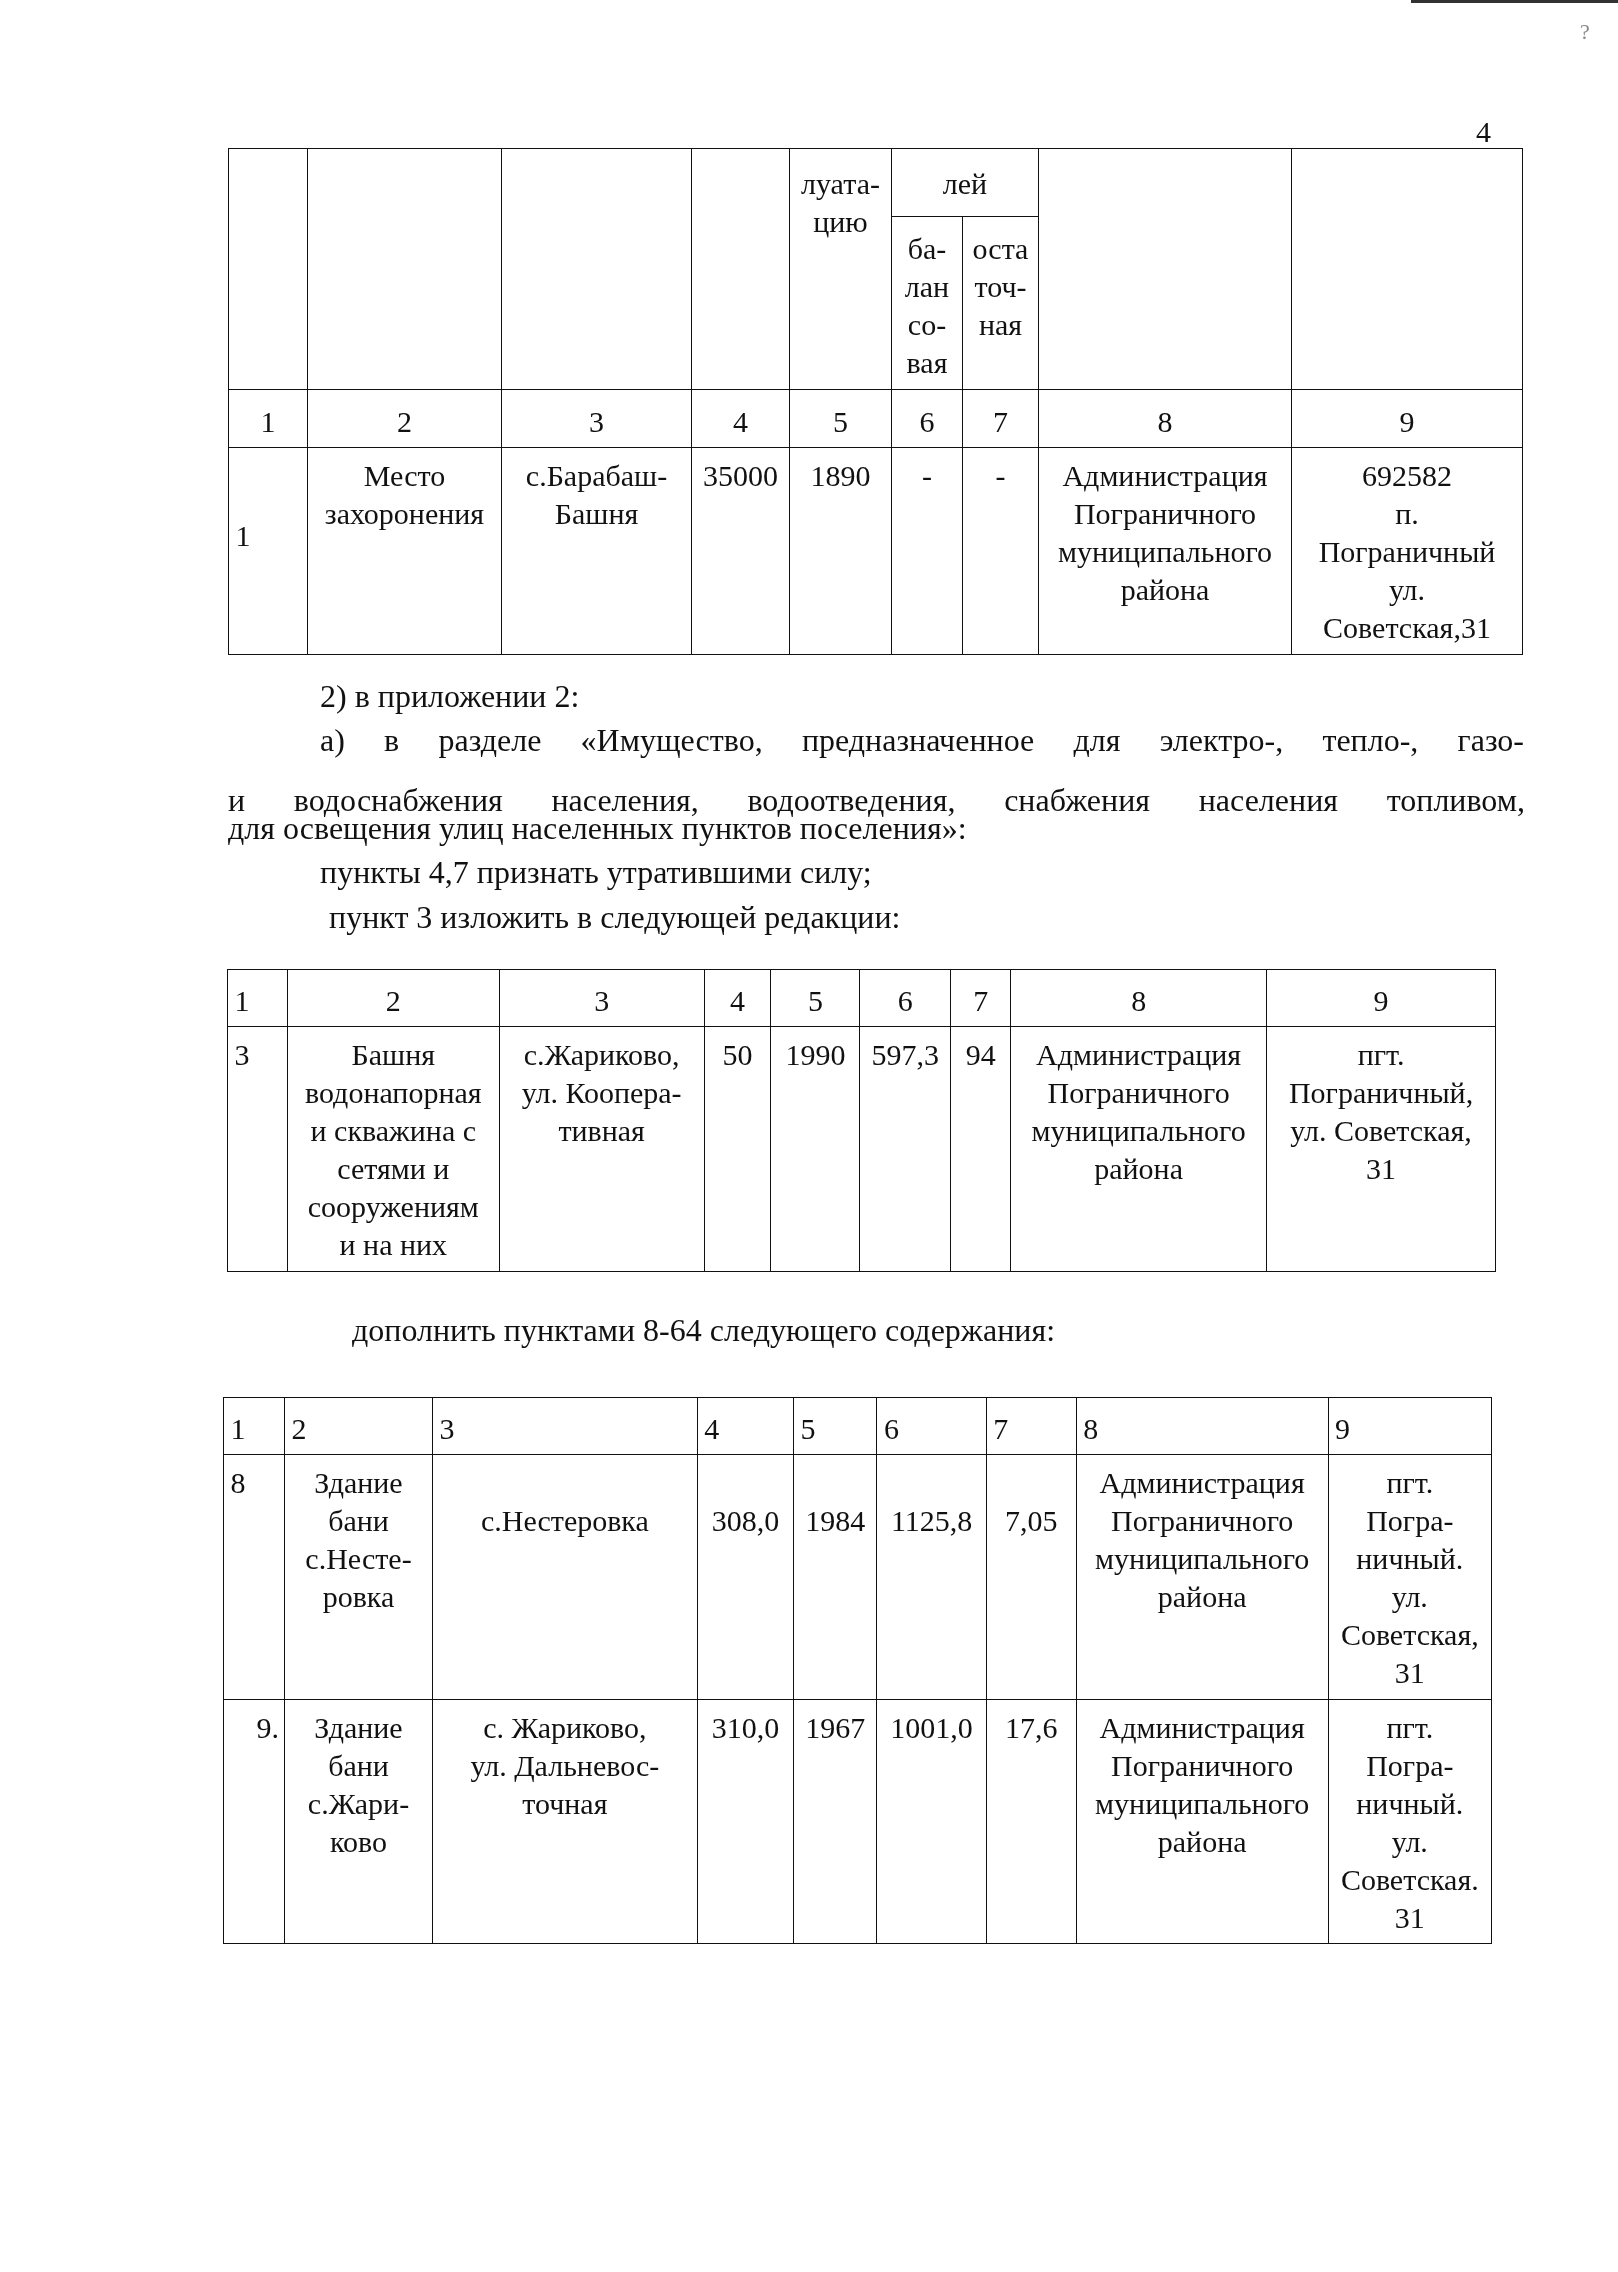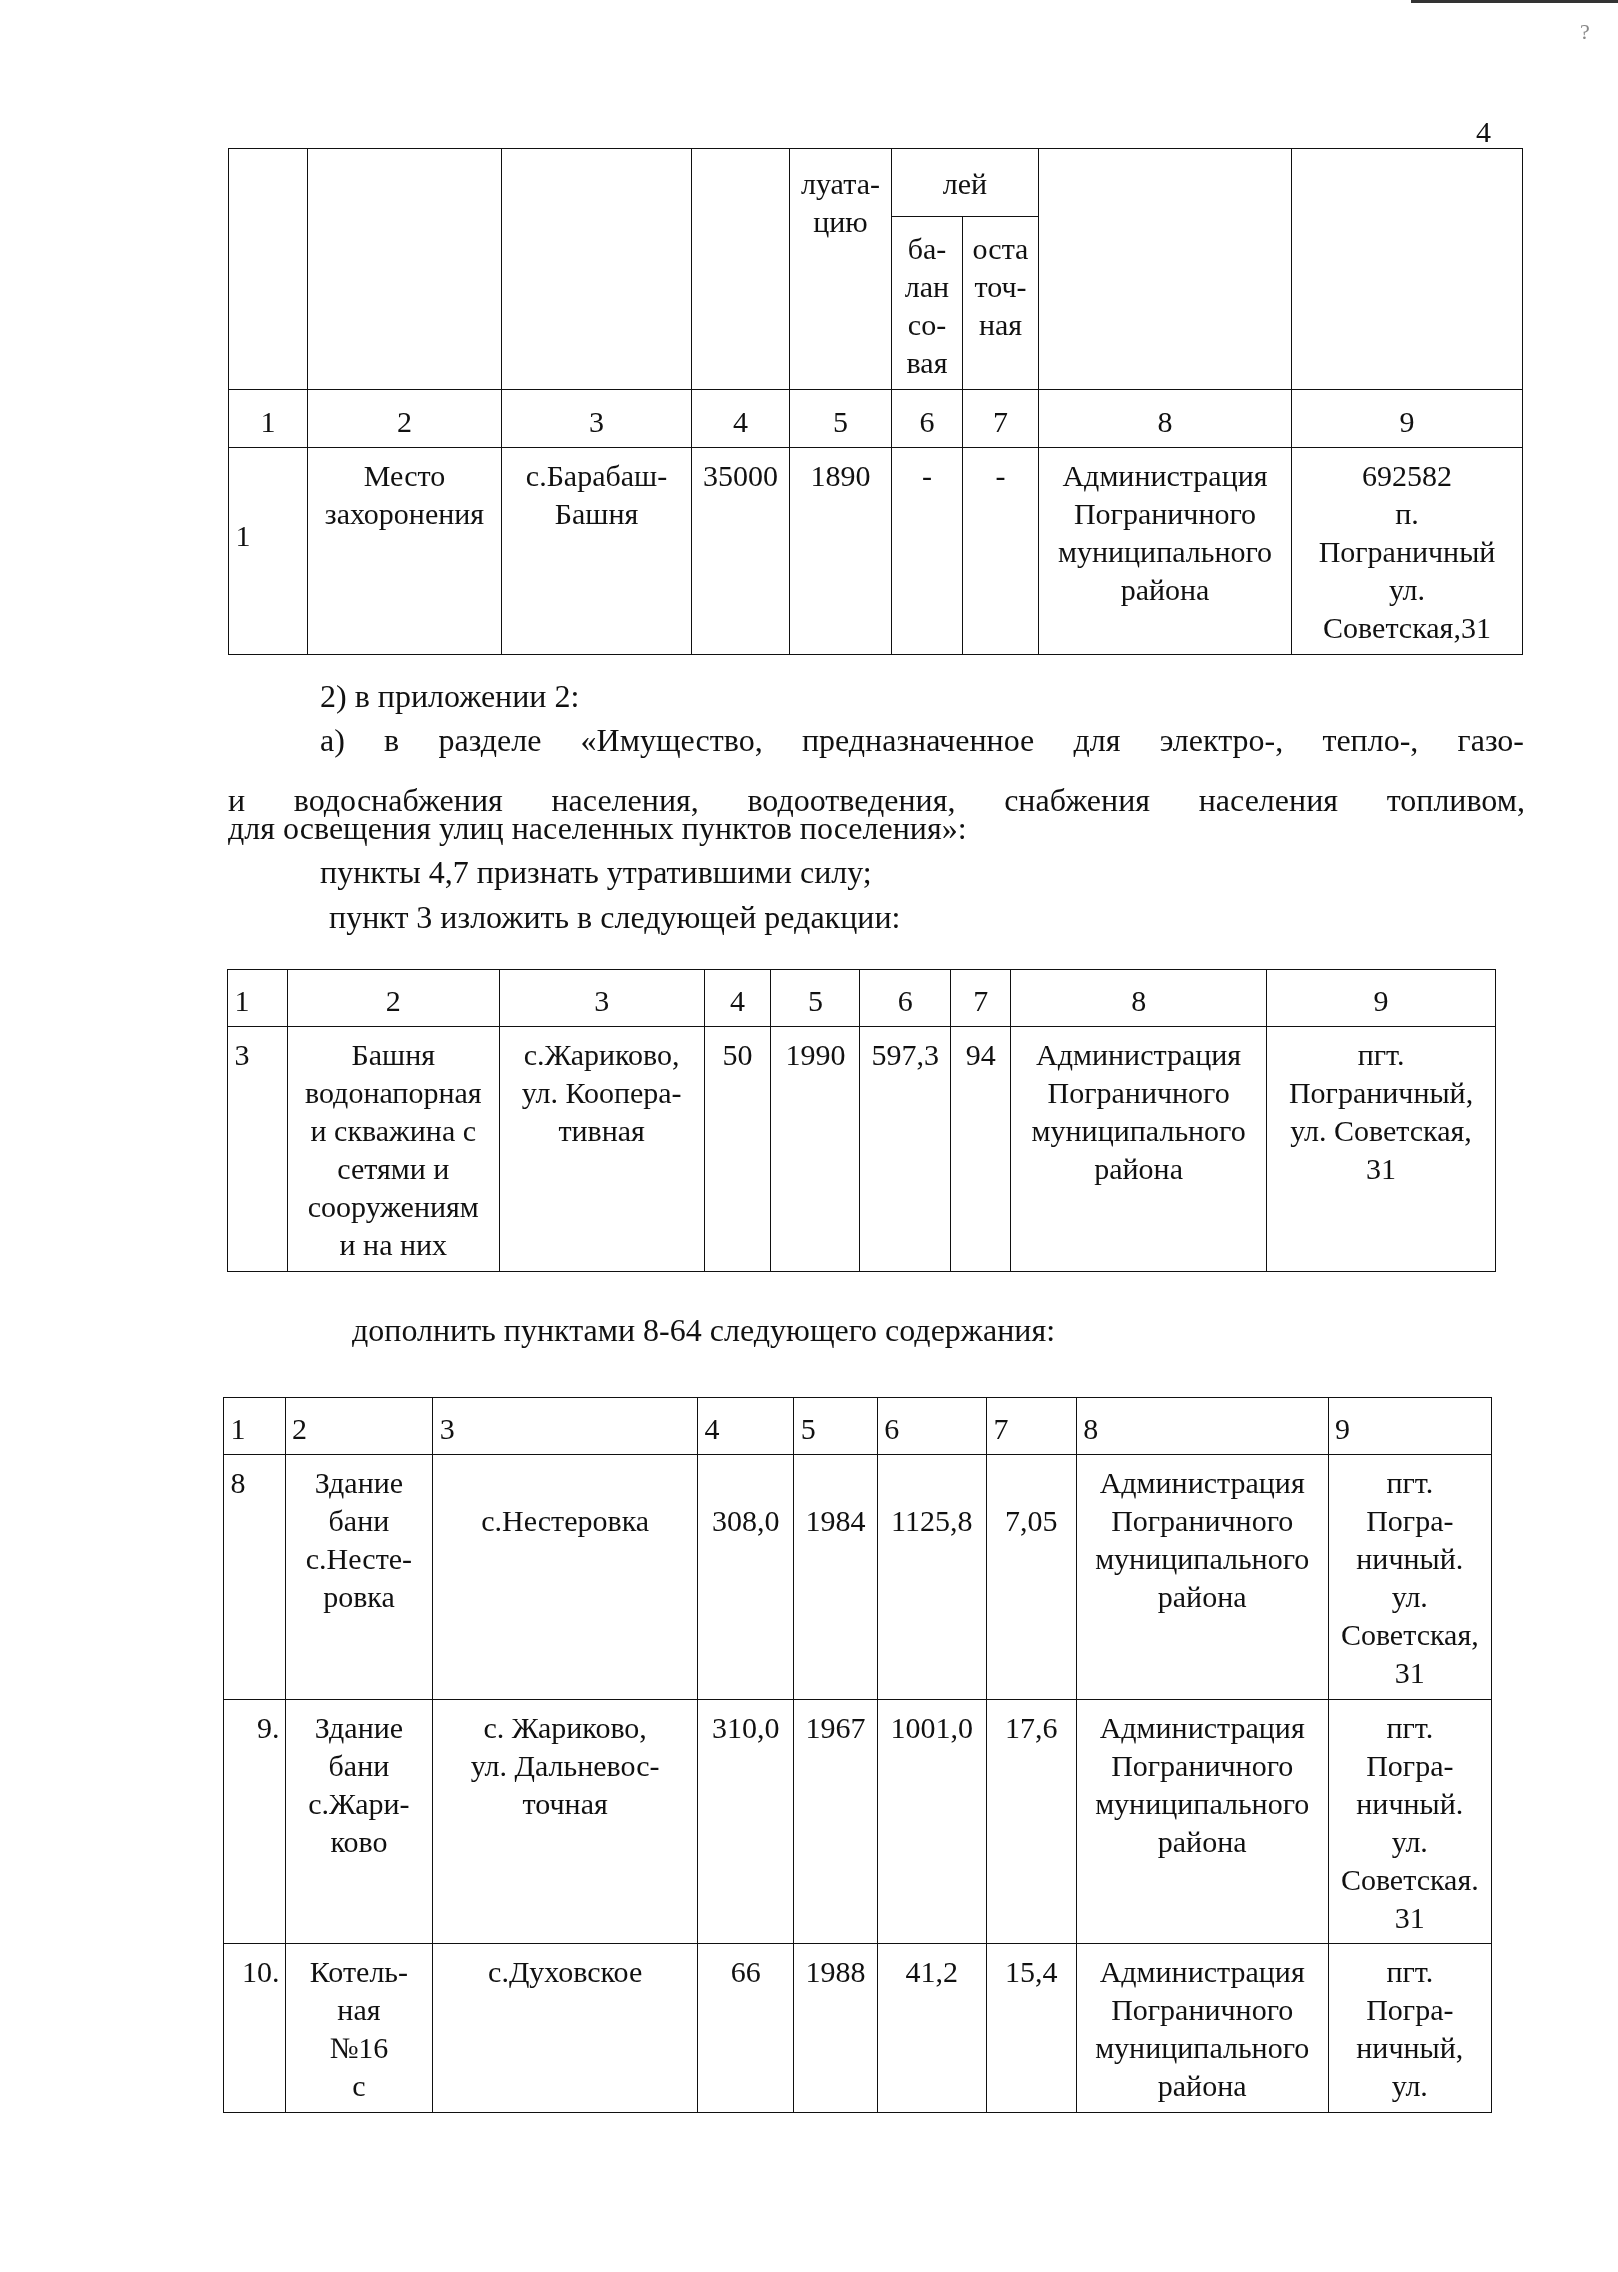--- a/index.html
+++ b/index.html
@@ -216,35 +216,15 @@
 Пограничного
 муниципального
 района</td>
     <td style="white-space:pre-line">пгт.
 Погра-
 ничный.
 ул.
 Советская.
 31</td>
   </tr>
-  <tr style="height:162px">
-    <td class="l" style="text-align:right; padding-right:5.2px">10.</td>
-    <td style="white-space:pre-line">Котель-
-ная
-№16
-с</td>
-    <td style="white-space:pre-line">с.Духовское</td>
-    <td>66</td>
-    <td>1988</td>
-    <td>41,2</td>
-    <td>15,4</td>
-    <td style="white-space:pre-line">Администрация
-Пограничного
-муниципального
-района</td>
-    <td style="white-space:pre-line">пгт.
-Погра-
-ничный,
-ул.</td>
-  </tr>
 </tbody>
   </table>
 
 
 </body></html>

